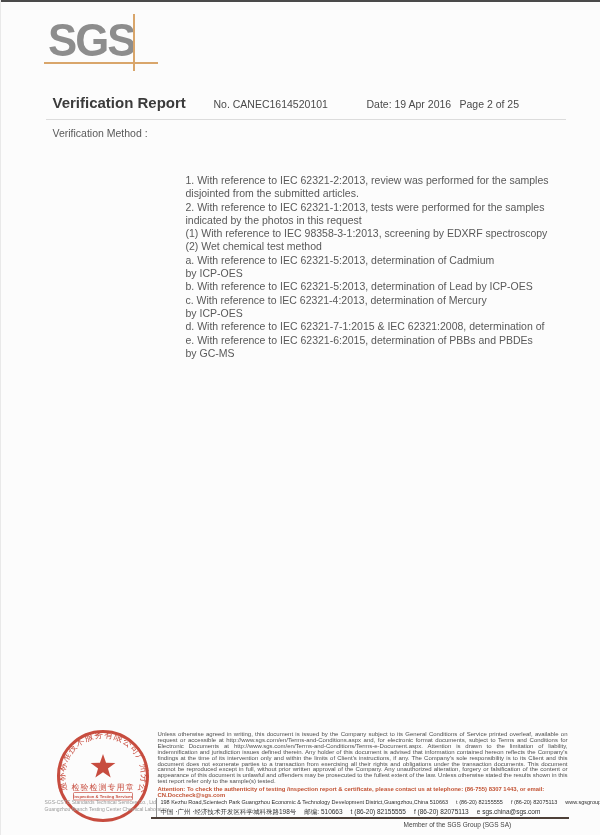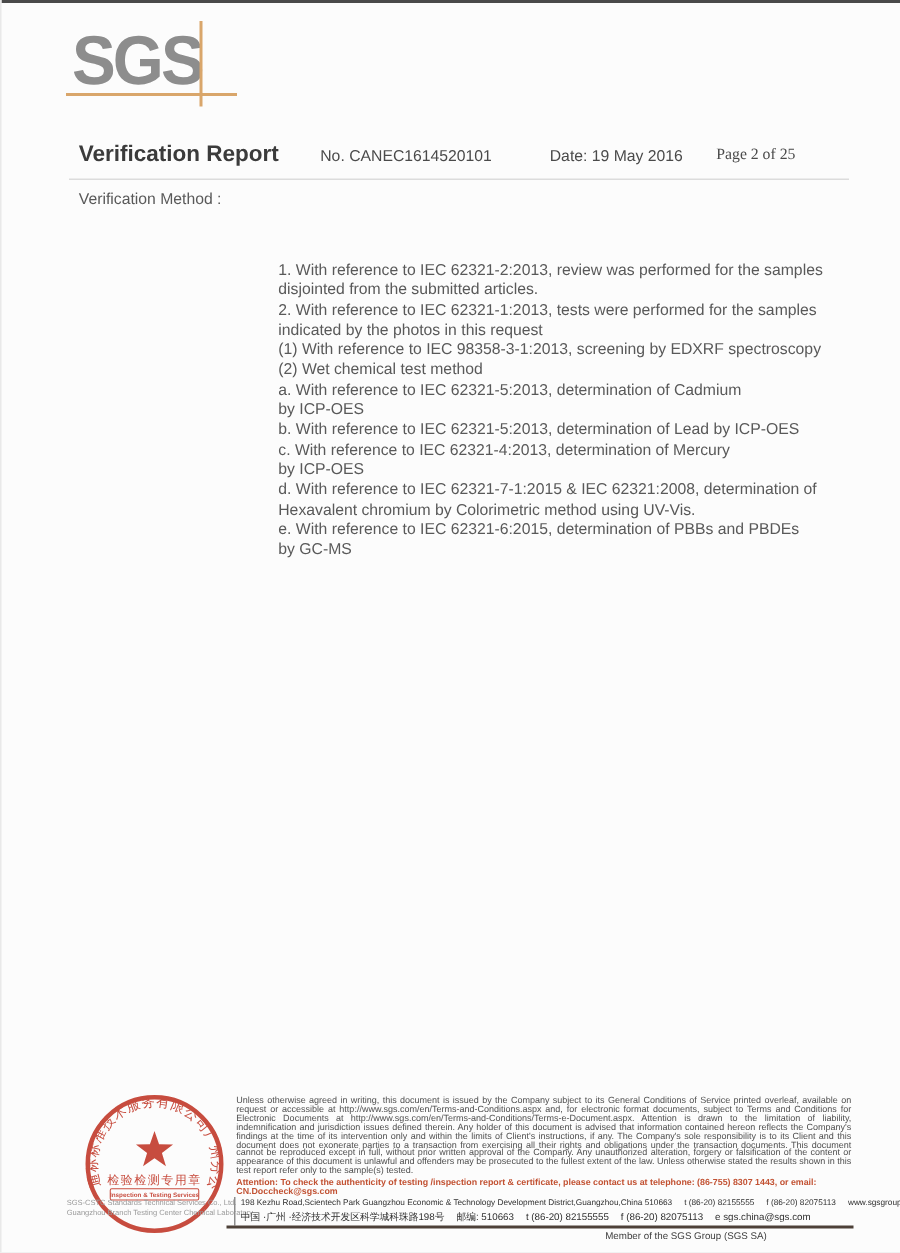--- a/index.html
+++ b/index.html
@@ -17,21 +17,21 @@
     color:#8d8d8d; letter-spacing:-2px; line-height:1;
     transform:scaleX(0.95); transform-origin:left top;
   }
   .logo-hline { position:absolute; left:43px; top:62px; width:114px; height:2px; background:#d9a66b; }
   .logo-vline { position:absolute; left:132px; top:14px; width:2px; height:57px; background:#d9a66b; }
 
   
   .hdr-title { position:absolute; left:52px; top:94px; font-size:15px; font-weight:bold; color:#3b3b3b; }
   .hdr-no    { position:absolute; left:213px; top:98px; font-size:10.5px; color:#4a4a4a; }
   .hdr-date  { position:absolute; left:366px; top:98px; font-size:10.5px; color:#4a4a4a; }
-  .hdr-page  { position:absolute; left:477px; top:98px; font-size:10.5px; color:#4a4a4a;font-family:Liberation Serif, serif; }
+  .hdr-page  { position:absolute; left:459px; top:98px; font-size:10.5px; color:#4a4a4a; }
   .hdr-rule  { position:absolute; left:45px; top:119px; width:520px; height:1px; background:#dcdcdc; }
 
   
   .method-label { position:absolute; left:52px; top:127px; font-size:10.5px; color:#595959; }
   .method-lines { position:absolute; left:185px; top:126px; width:392px; font-size:10.5px; color:#595959;margin-top:48px; }
   .method-lines div { line-height:13.3px; white-space:nowrap; }
 
   
   .stamp { position:absolute; left:42px; top:716px; width:120px; height:120px; opacity:0.9; }
   .company { position:absolute; left:44px; top:799px; font-size:5px; line-height:6.6px; color:#9a9a9a; white-space:nowrap; }
@@ -60,39 +60,38 @@
 
 <div class="page">
   <div class="top-edge"></div>
 
   <div class="logo-text">SGS</div>
   <div class="logo-hline"></div>
   <div class="logo-vline"></div>
 
   <div class="hdr-title">Verification Report</div>
   <div class="hdr-no">No. CANEC1614520101</div>
-  <div class="hdr-date">Date: 19 May 2016</div>
+  <div class="hdr-date">Date: 19 Apr 2016</div>
   <div class="hdr-page">Page 2 of 25</div>
   <div class="hdr-rule"></div>
 
   <div class="method-label">Verification Method :</div>
   <div class="method-lines">
       <div>1. With reference to IEC 62321-2:2013, review was performed for the samples</div>
       <div>disjointed from the submitted articles.</div>
       <div>2. With reference to IEC 62321-1:2013, tests were performed for the samples</div>
       <div>indicated by the photos in this request</div>
       <div>(1) With reference to IEC 98358-3-1:2013, screening by EDXRF spectroscopy</div>
       <div>(2) Wet chemical test method</div>
       <div>a. With reference to IEC 62321-5:2013, determination of Cadmium</div>
       <div>by ICP-OES</div>
       <div>b. With reference to IEC 62321-5:2013, determination of Lead by ICP-OES</div>
       <div>c. With reference to IEC 62321-4:2013, determination of Mercury</div>
       <div>by ICP-OES</div>
       <div>d. With reference to IEC 62321-7-1:2015 &amp; IEC 62321:2008, determination of</div>
-      <div>Hexavalent chromium by Colorimetric method using UV-Vis.</div>
       <div>e. With reference to IEC 62321-6:2015, determination of PBBs and PBDEs</div>
       <div>by GC-MS</div>
     </div>
 
   <svg class="stamp" viewBox="0 0 120 120">
     <circle cx="60" cy="60" r="44.5" fill="none" stroke="#c23a2b" stroke-width="3"></circle>
     <defs>
       <path id="arcPath" d="M 25.1 76.3 A 38.5 38.5 0 1 1 94.9 76.3" fill="none"></path>
     </defs>
     <text font-size="9" fill="#c23a2b" letter-spacing="0.5">

